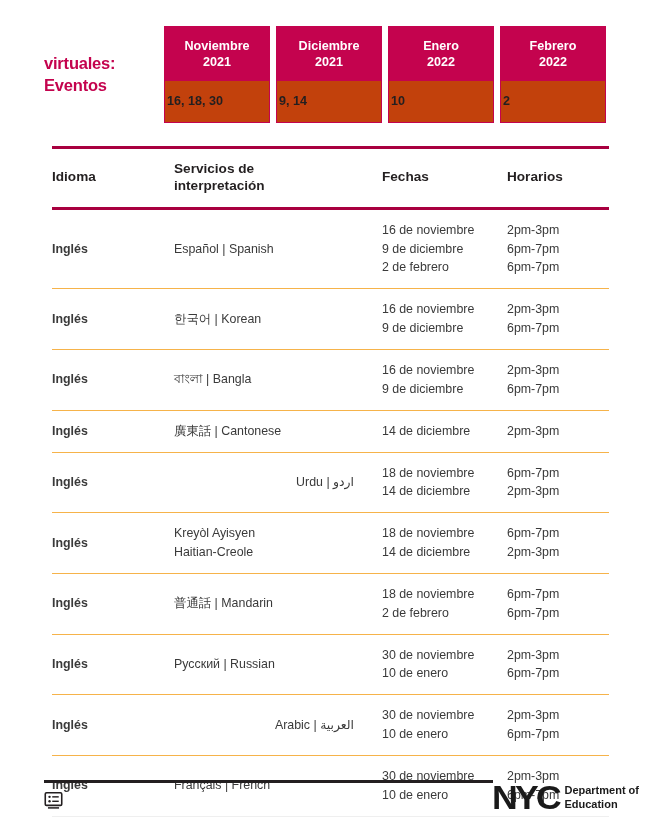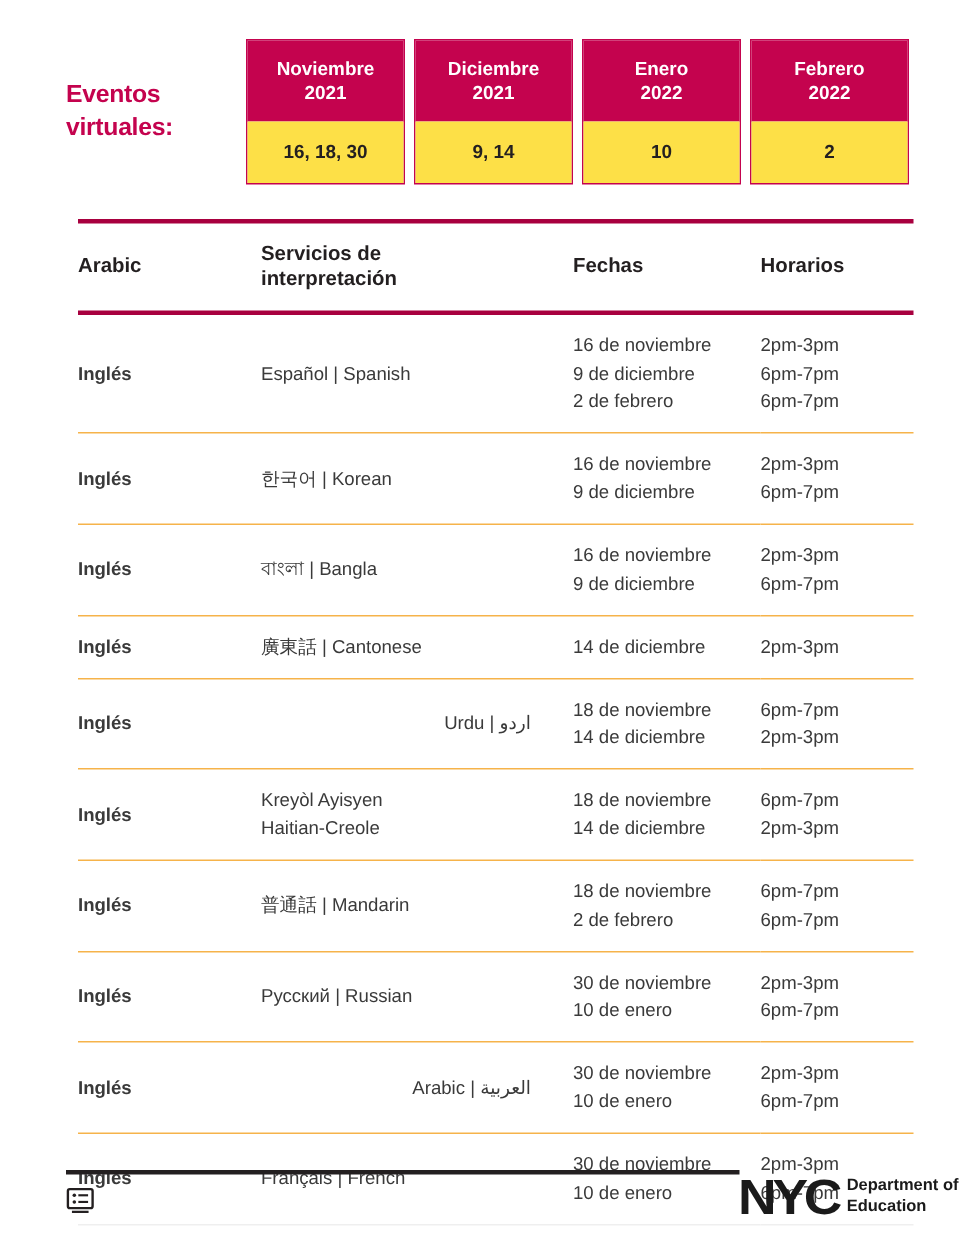--- a/index.html
+++ b/index.html
@@ -57,23 +57,22 @@
     display: flex;
     flex-direction: column;
     justify-content: center;
   }
   .month-card-head .mc-name { display: block; }
   .month-card-head .mc-year { display: block; }
   .month-card-body {
     color: #231f20;
     font-weight: bold;
     font-size: 12.6px;
-    text-align: center;
     padding: 13px 2px 14px 2px;
-    background: #fde047;
+    background: #c2410c;
   }
 
   
   .table-wrap {
     margin: 23px 44px 0 52px;
   }
   .rule-magenta {
     height: 3px;
     background: #A8003F;
     width: 100%;
@@ -189,22 +188,22 @@
     line-height: 1.22;
     color: #1a1a1a;
   }
   .nyc-dept span { display: block; }
 </style>
 </head>
 <body>
 
 <div class="events-strip">
   <div class="events-label">
+    <span class="ev-line">virtuales:</span>
     <span class="ev-line">Eventos</span>
-    <span class="ev-line">virtuales:</span>
   </div>
 
   <div class="month-cards">
     <div class="month-card">
       <div class="month-card-head">
         <span class="mc-name">Noviembre</span>
         <span class="mc-year">2021</span>
       </div>
       <div class="month-card-body">16, 18, 30</div>
     </div>
@@ -240,21 +239,21 @@
 
   <table class="sched">
     <colgroup>
       <col class="c-lang">
         <col class="c-serv">
         <col class="c-date">
         <col class="c-time">
     </colgroup>
     <thead>
       <tr>
-        <th>Arabic</th>
+        <th>Idioma</th>
         <th>
           <span>Servicios de</span>
           <span class="th-l2">interpretación</span>
         </th>
         <th>Fechas</th>
         <th>Horarios</th>
       </tr>
     </thead>
   </table>
 

